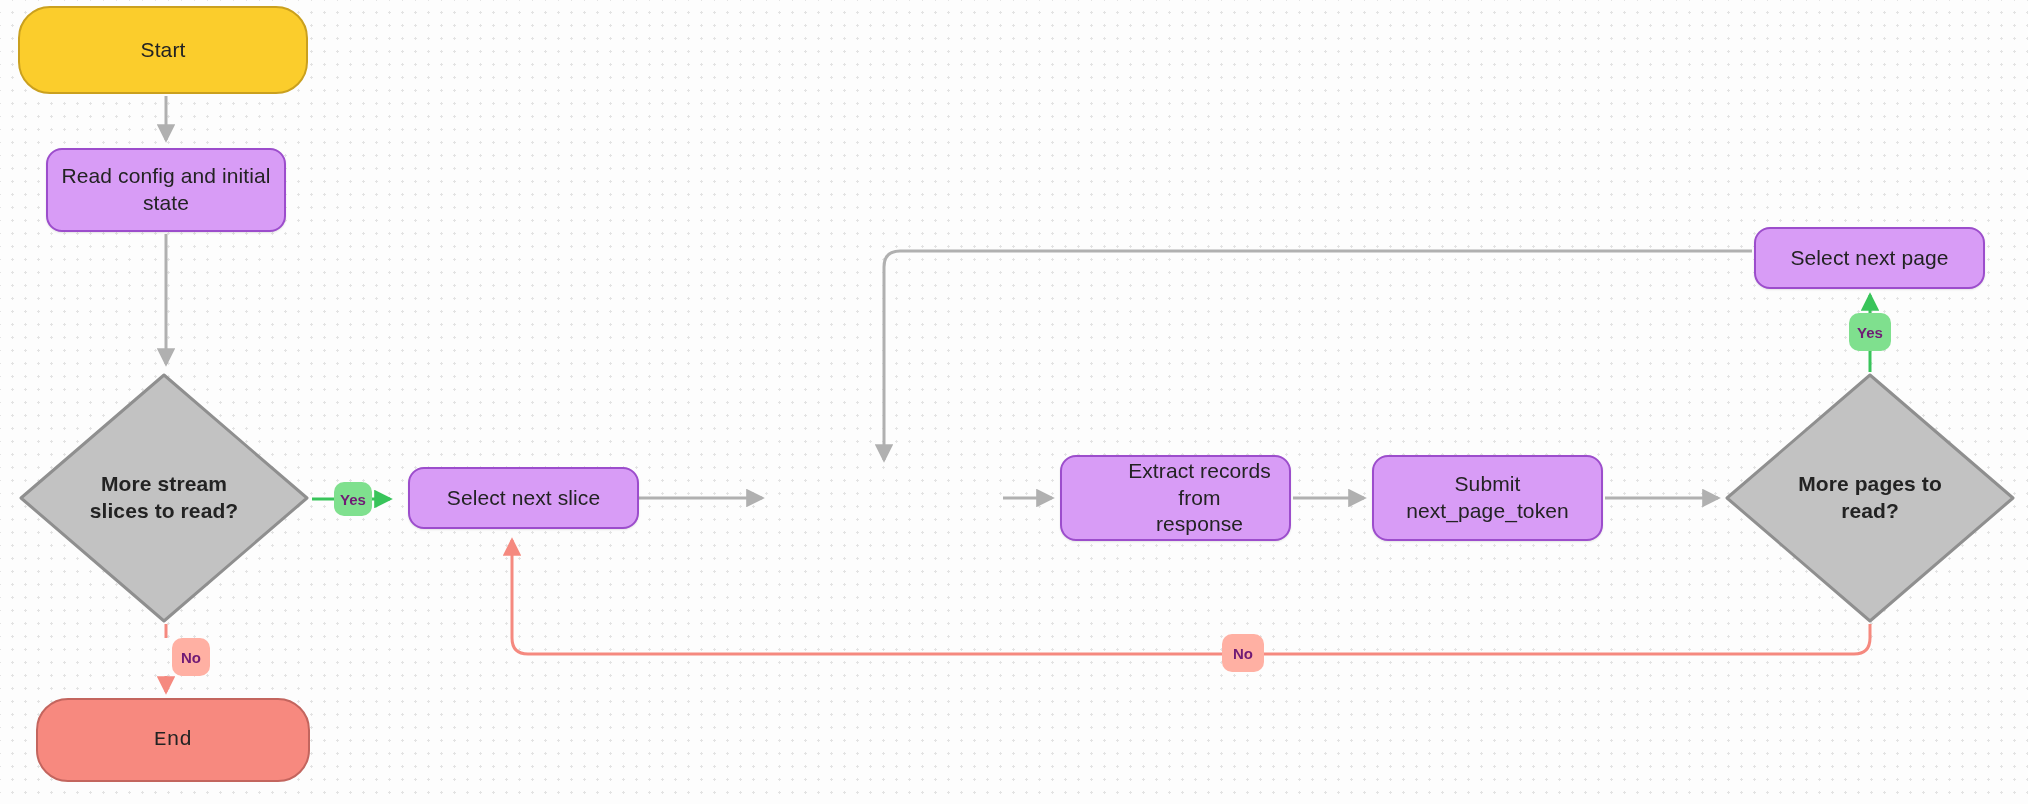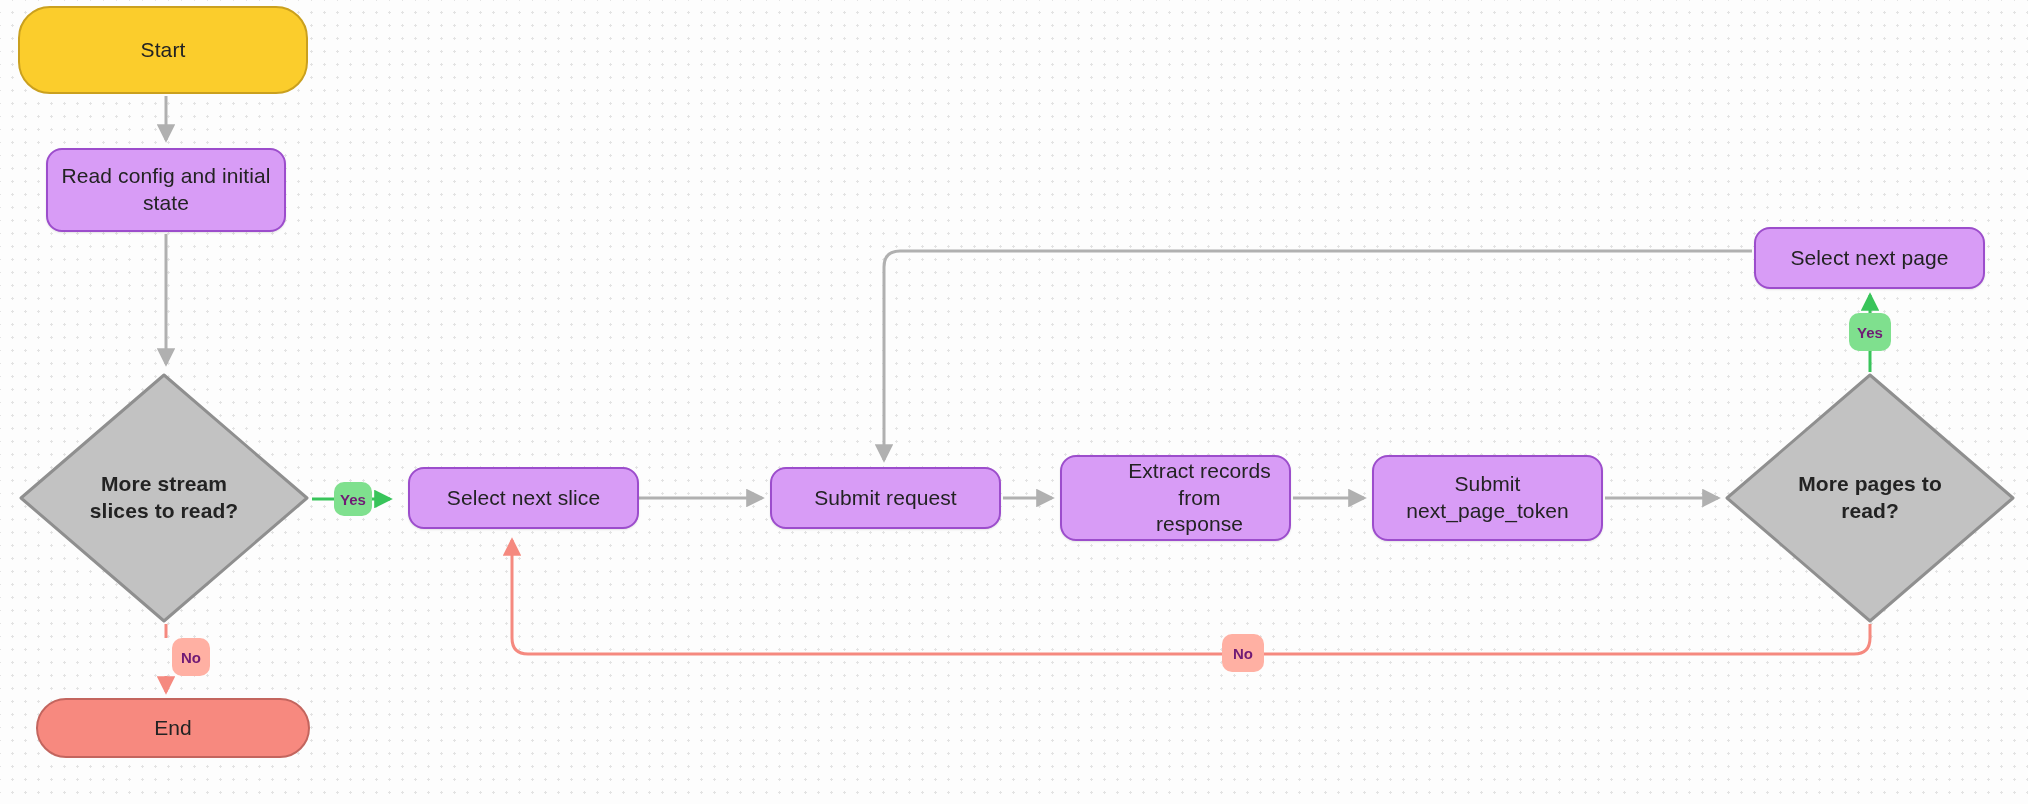--- a/index.html
+++ b/index.html
@@ -145,31 +145,28 @@
   </div>
 
   <div class="node node-decision" style="left:18px; top:372px; width:292px; height:252px;">
     <svg class="diamond-shape" viewBox="0 0 292 252" preserveAspectRatio="none" xmlns="http://www.w3.org/2000/svg">
       <polygon points="146,3 289,126 146,249 3,126" fill="#c2c2c2" stroke="#8f8f8f" stroke-width="3" stroke-linejoin="round"></polygon>
     </svg>
     <span class="ml2 decision-label">More stream
 slices to read?</span>
   </div>
 
-  <div class="node node-terminal node-end" style="left:36px; top:698px; width:274px; height:60px;">
+  <div class="node node-terminal node-end" style="left:36px; top:698px; width:274px; height:84px;font-family:Liberation Mono, monospace;">
     <span class="ml2">End</span>
   </div>
 
   <div class="node node-process" style="left:396px; top:467px; width:231px; height:62px;margin-left:12px;">
     <span class="ml2">Select next slice</span>
   </div>
 
-  <div class="node node-process" style="left:770px; top:467px; width:231px; height:62px;">
-    <span class="ml2">Submit request</span>
-  </div>
 
   <div class="node node-process" style="left:1060px; top:455px; width:231px; height:86px;padding-left:48px;">
     <span class="ml2">Extract records from
 response</span>
   </div>
 
   <div class="node node-process" style="left:1372px; top:455px; width:231px; height:86px;">
     <span class="ml2">Submit
 next_page_token</span>
   </div>

